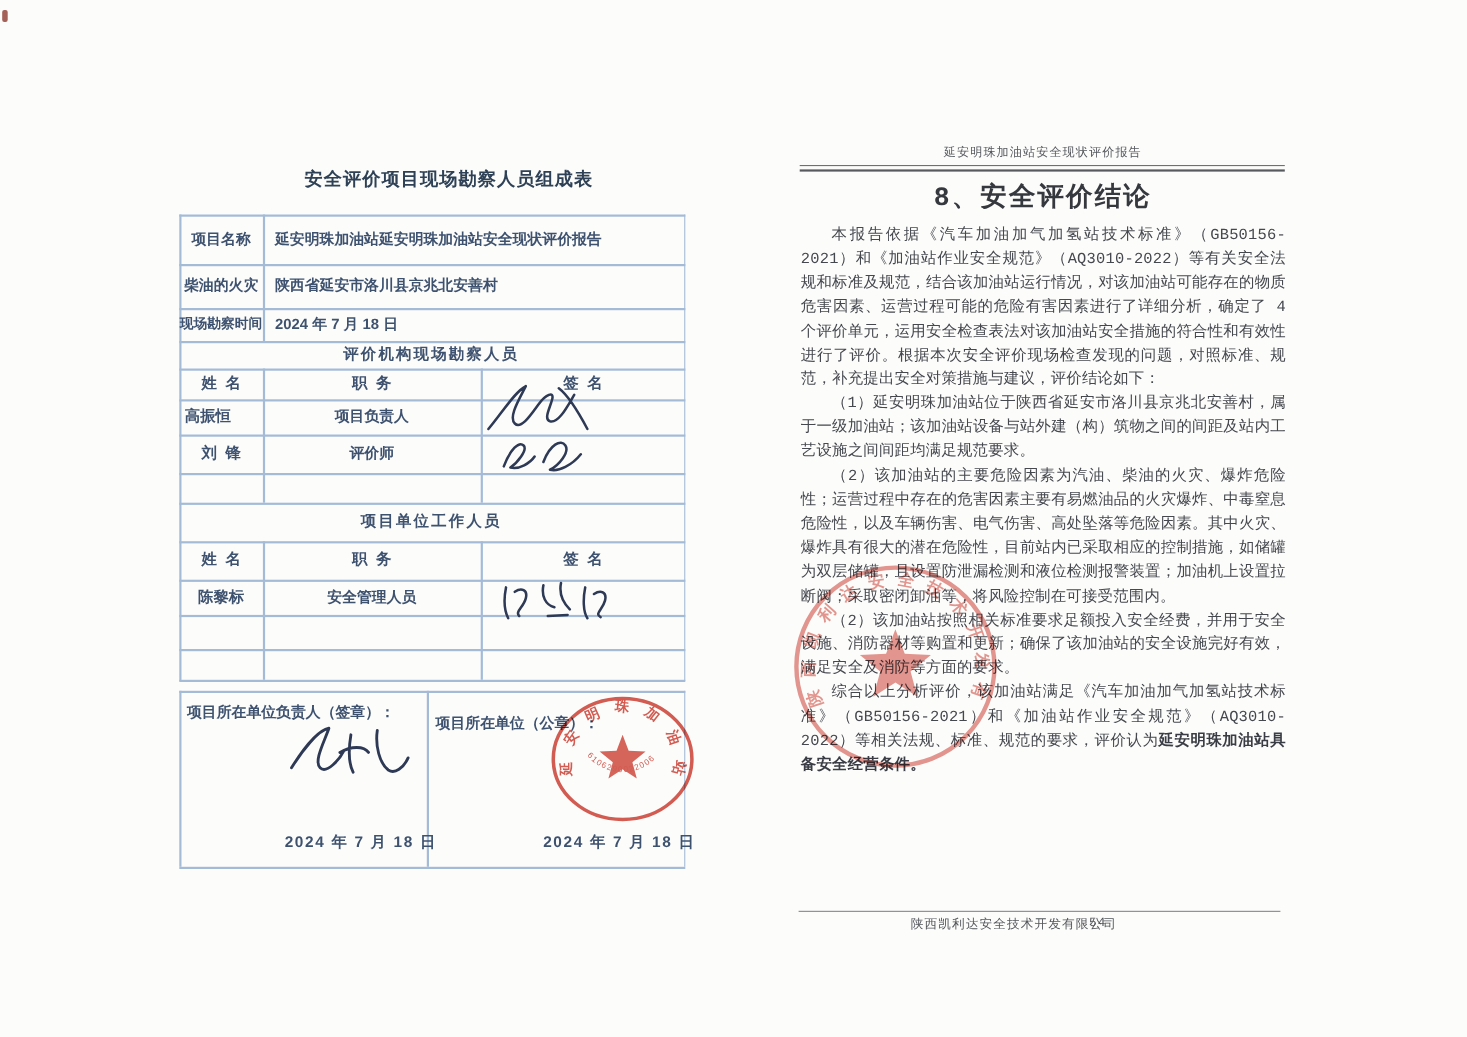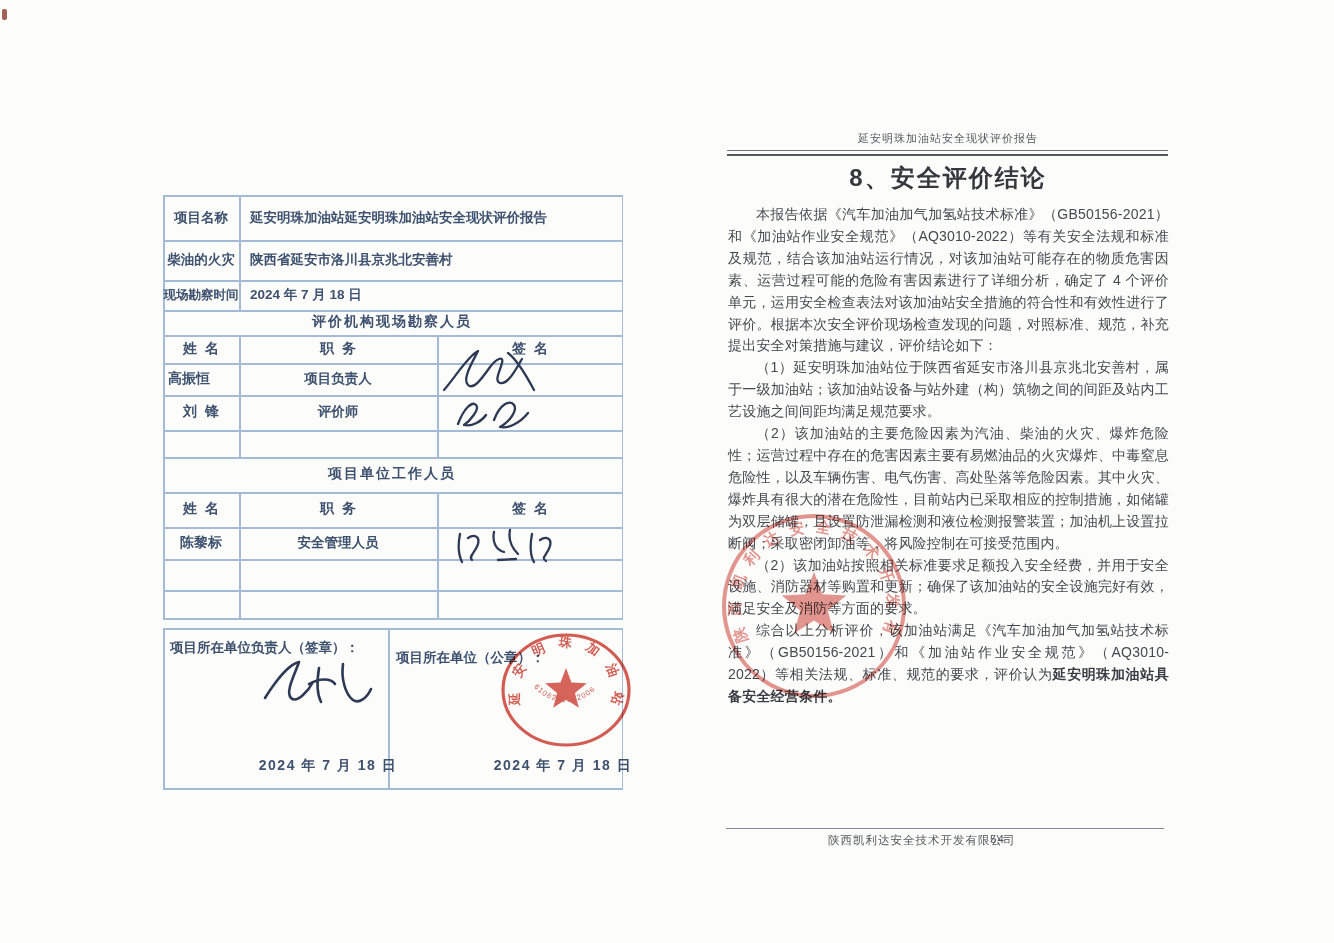--- a/index.html
+++ b/index.html
@@ -19,21 +19,21 @@
   .sec-head{font-size:14px;letter-spacing:2px;}
   .col-head{font-size:14px;}
   .name-cell{font-size:14px;}
   .duty-cell{font-size:13.5px;}
   .signoff-label{font-size:13.5px;}
   .date-cell{font-size:14px;letter-spacing:1.5px;}
   .sig{position:absolute;pointer-events:none;}
   .sig path{fill:none;stroke:#2e3a55;stroke-width:2.3;stroke-linecap:round;stroke-linejoin:round;}
   .seal{position:absolute;pointer-events:none;mix-blend-mode:multiply;}
   
-  .rp{font-family:Liberation Sans, sans-serif;}
+  .rp{font-family:Liberation Mono, monospace;}
   .rp-header{position:absolute;left:728px;top:131px;width:440px;text-align:center;
              font-size:11px;color:#55585e;letter-spacing:1px;}
   .rp-rule{position:absolute;left:727px;top:150px;width:441px;height:3px;
            border-top:1px solid #6d7075;border-bottom:2px solid #56595e;}
   .rp-title{position:absolute;left:728px;top:162px;width:440px;text-align:center;
             font-size:24px;font-weight:bold;color:#35383f;letter-spacing:2px;}
   .rp-body{position:absolute;left:728px;top:204px;width:441px;font-size:14px;
            line-height:21.9px;color:#45484f;text-align:justify;letter-spacing:0.2px;}
   .rp-body p{margin:0;text-indent:2em;}
   .concl-bold{font-weight:bold;color:#3a3d45;}
@@ -41,20 +41,21 @@
   .rp-foot{position:absolute;top:833px;font-size:11.5px;color:#505archive358;color:#54575c;letter-spacing:1px;}
   .artifact{position:absolute;left:2px;top:9px;width:5px;height:11px;background:#8d3a30;opacity:.8;border-radius:2px;}
 </style>
 </head>
 <body>
 
 <div id="canvas">
 
   <div class="artifact"></div>
 
+  <div class="lt form-title ctr" style="left:408px;top:163px;">安全评价项目现场勘察人员组成表</div>
 
   <div class="hl" style="left:163px;top:195px;width:460px;"></div>
   <div class="hl" style="left:163px;top:240px;width:460px;"></div>
   <div class="hl" style="left:163px;top:280px;width:460px;"></div>
   <div class="hl" style="left:163px;top:310px;width:460px;"></div>
   <div class="hl" style="left:163px;top:335px;width:460px;"></div>
   <div class="hl" style="left:163px;top:363px;width:460px;"></div>
   <div class="hl" style="left:163px;top:395px;width:460px;"></div>
   <div class="hl" style="left:163px;top:430px;width:460px;"></div>
   <div class="hl" style="left:163px;top:457px;width:460px;"></div>

